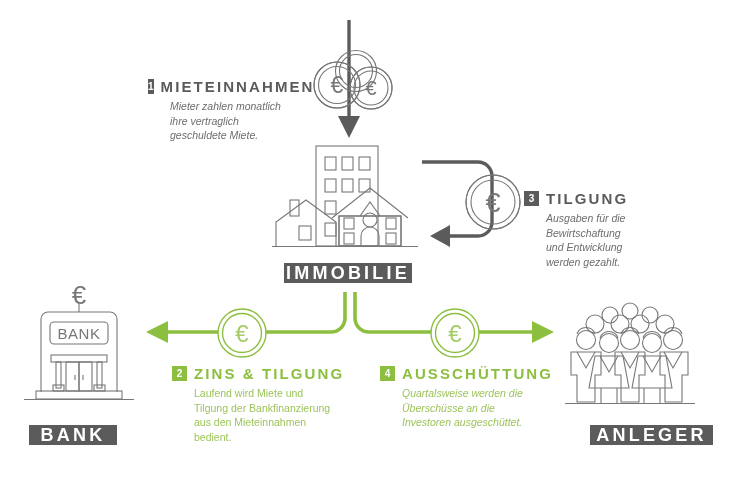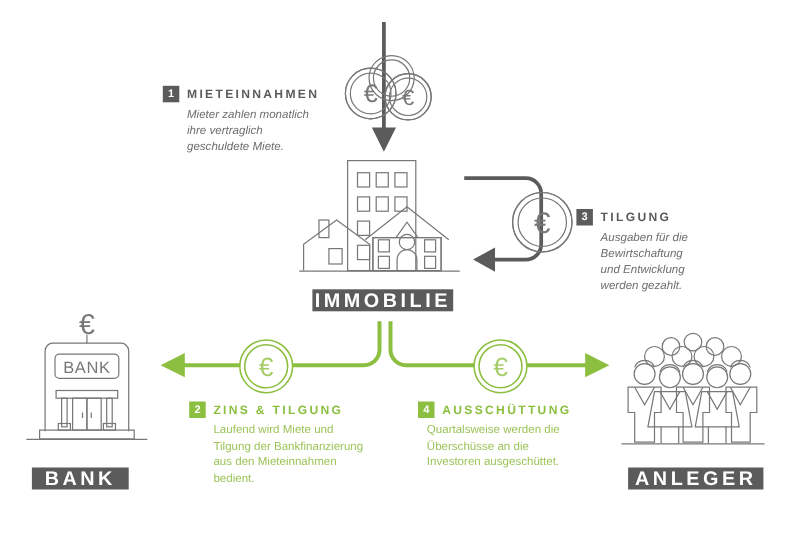--- a/index.html
+++ b/index.html
@@ -16,21 +16,21 @@
     width:15px;height:15px;display:flex;align-items:center;justify-content:center;
     font-size:10px;font-weight:bold;color:#ffffff;line-height:1;
   }
   .badge-dark{background:#5b5b5b;}
   .badge-green{background:#8cbf3f;}
 
   
   .step{position:absolute;}
   .step-head{display:flex;align-items:center;gap:7px;}
   .step-title{
-    font-size:11px;font-weight:bold;letter-spacing:2.1px;
+    font-size:15px;font-weight:bold;letter-spacing:2.1px;
   }
   .title-dark{color:#5b5b5b;}
   .title-green{color:#8cbf3f;}
   .step-body{
     font-size:10.5px;line-height:14.5px;margin-top:4px;
     white-space:pre-line;
   }
   .body-dark{color:#6d6d6d;font-style:italic;}
   .body-green{color:#9dc45a;}
 
@@ -175,21 +175,21 @@
 Tilgung der Bankfinanzierung
 aus den Mieteinnahmen
 bedient.</div>
   </div>
 
   <div class="step" style="left:380px;top:365px;width:190px;">
     <div class="step-head">
       <span class="badge badge-green">4</span>
       <span class="step-title title-green">AUSSCHÜTTUNG</span>
     </div>
-    <div class="step-body body-green" style="margin-left:8px;">Quartalsweise werden die
+    <div class="step-body body-green" style="margin-left:22px;font-style:italic;">Quartalsweise werden die
 Überschüsse an die
 Investoren ausgeschüttet.</div>
   </div>
 
   <div class="abs" style="left:24px;top:282px;width:110px;height:125px;">
     <svg width="110" height="125" viewBox="0 0 110 125">
 
       <text x="55" y="22" text-anchor="middle" font-size="26" fill="#777777" font-family="'Liberation Sans',sans-serif">€</text>
       <line x1="55" y1="22" x2="55" y2="30" class="ink-thin"></line>
 
@@ -252,15 +252,15 @@
 
       <circle cx="108" cy="40" r="9.5" class="ink-thin"></circle>
       <path d="M99 34 A9.5 9.5 0 0 1 117 34" class="ink-thin"></path>
       <path d="M95 52 L123 52 L123 75 L117 75 L117 102 L100 102 L100 75 L95 75 Z" fill="#ffffff" class="ink-thin"></path>
       <path d="M99 52 L108 68 L117 52" class="ink-thin"></path>
 
       <line x1="0" y1="103.5" x2="130" y2="103.5" stroke="#777777" stroke-width="1.1"></line>
     </svg>
   </div>
 
-  <div class="plate abs" style="left:571px;top:425px;width:123px;">ANLEGER</div>
+  <div class="plate abs" style="left:590px;top:425px;width:123px;">ANLEGER</div>
 
 </div>
 
 </body></html>

